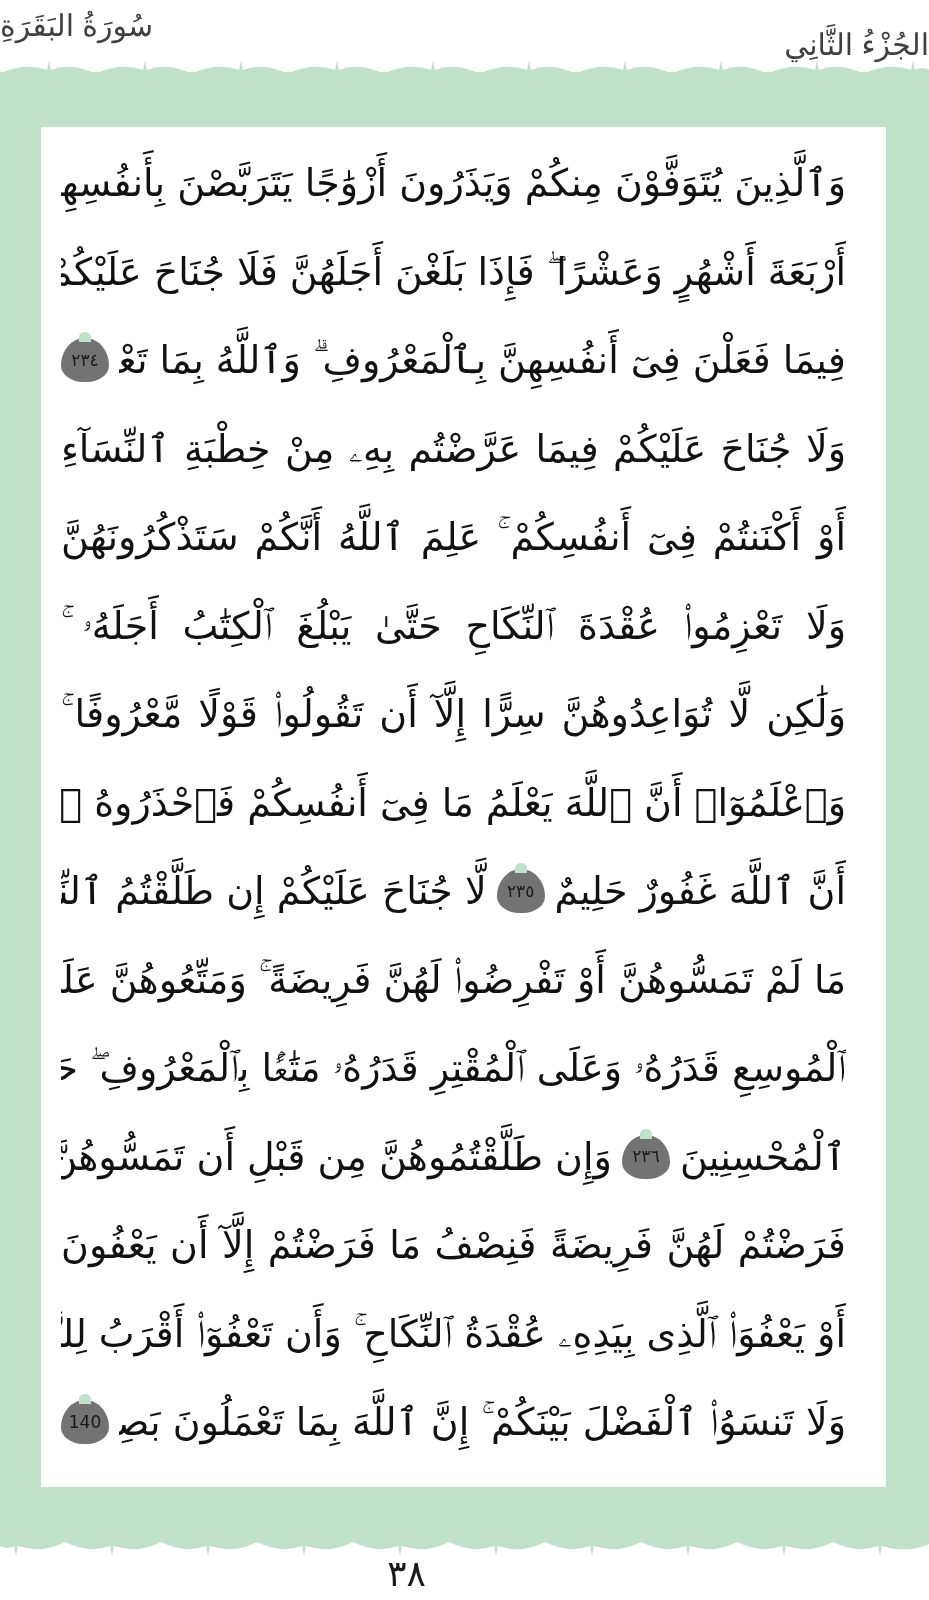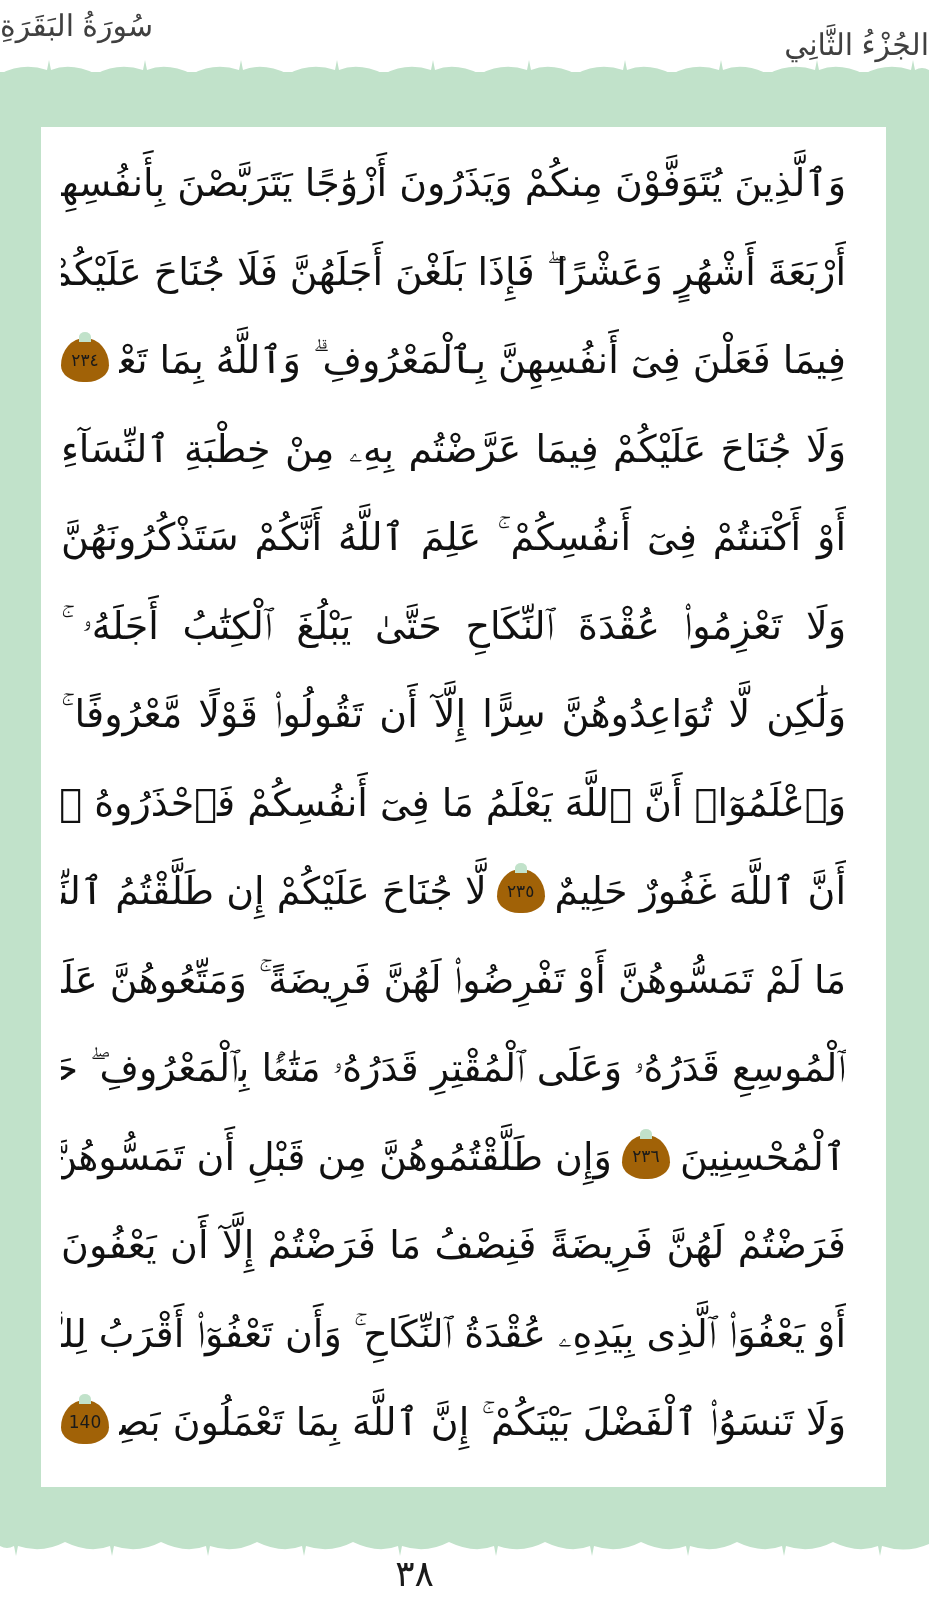--- a/index.html
+++ b/index.html
@@ -62,42 +62,41 @@
     flex: 1;
     text-align: justify;
     text-align-last: justify;
     overflow: hidden;
     white-space: nowrap;
   }
   .ayah-marker {
     flex: 0 0 auto;
     width: 48px; height: 44px;
     border-radius: 50% 50% 46% 46% / 62% 62% 38% 38%;
-    background: #a16207;
+    background: #737373;
     display: inline-flex; align-items: center; justify-content: center;
     font-size: 17px; color: #1a1a1a;
     direction: rtl;
     position: relative;
     line-height: 1;
   }
   .ayah-marker::before {
     content: "";
     position: absolute; top: -6px; left: 50%;
     width: 12px; height: 10px; margin-left: -6px;
     background: #c1e2ca;
     border-radius: 50% 50% 0 0;
   }
 
   .page-number {
     position: absolute; left: 0; width: 813px; top: 1548px;
     text-align: center;
     font-size: 36px; color: #1a1a1a;
     font-family: "DejaVu Sans", sans-serif;
     line-height: 52px;
-    margin-left: 8px;
   }
 </style>
 </head>
 <body>
 
 <div class="page">
 
   <div class="header-title header-left">سُورَةُ البَقَرَةِ</div>
   <div class="header-title header-right">الجُزْءُ الثَّانِي</div>
 

